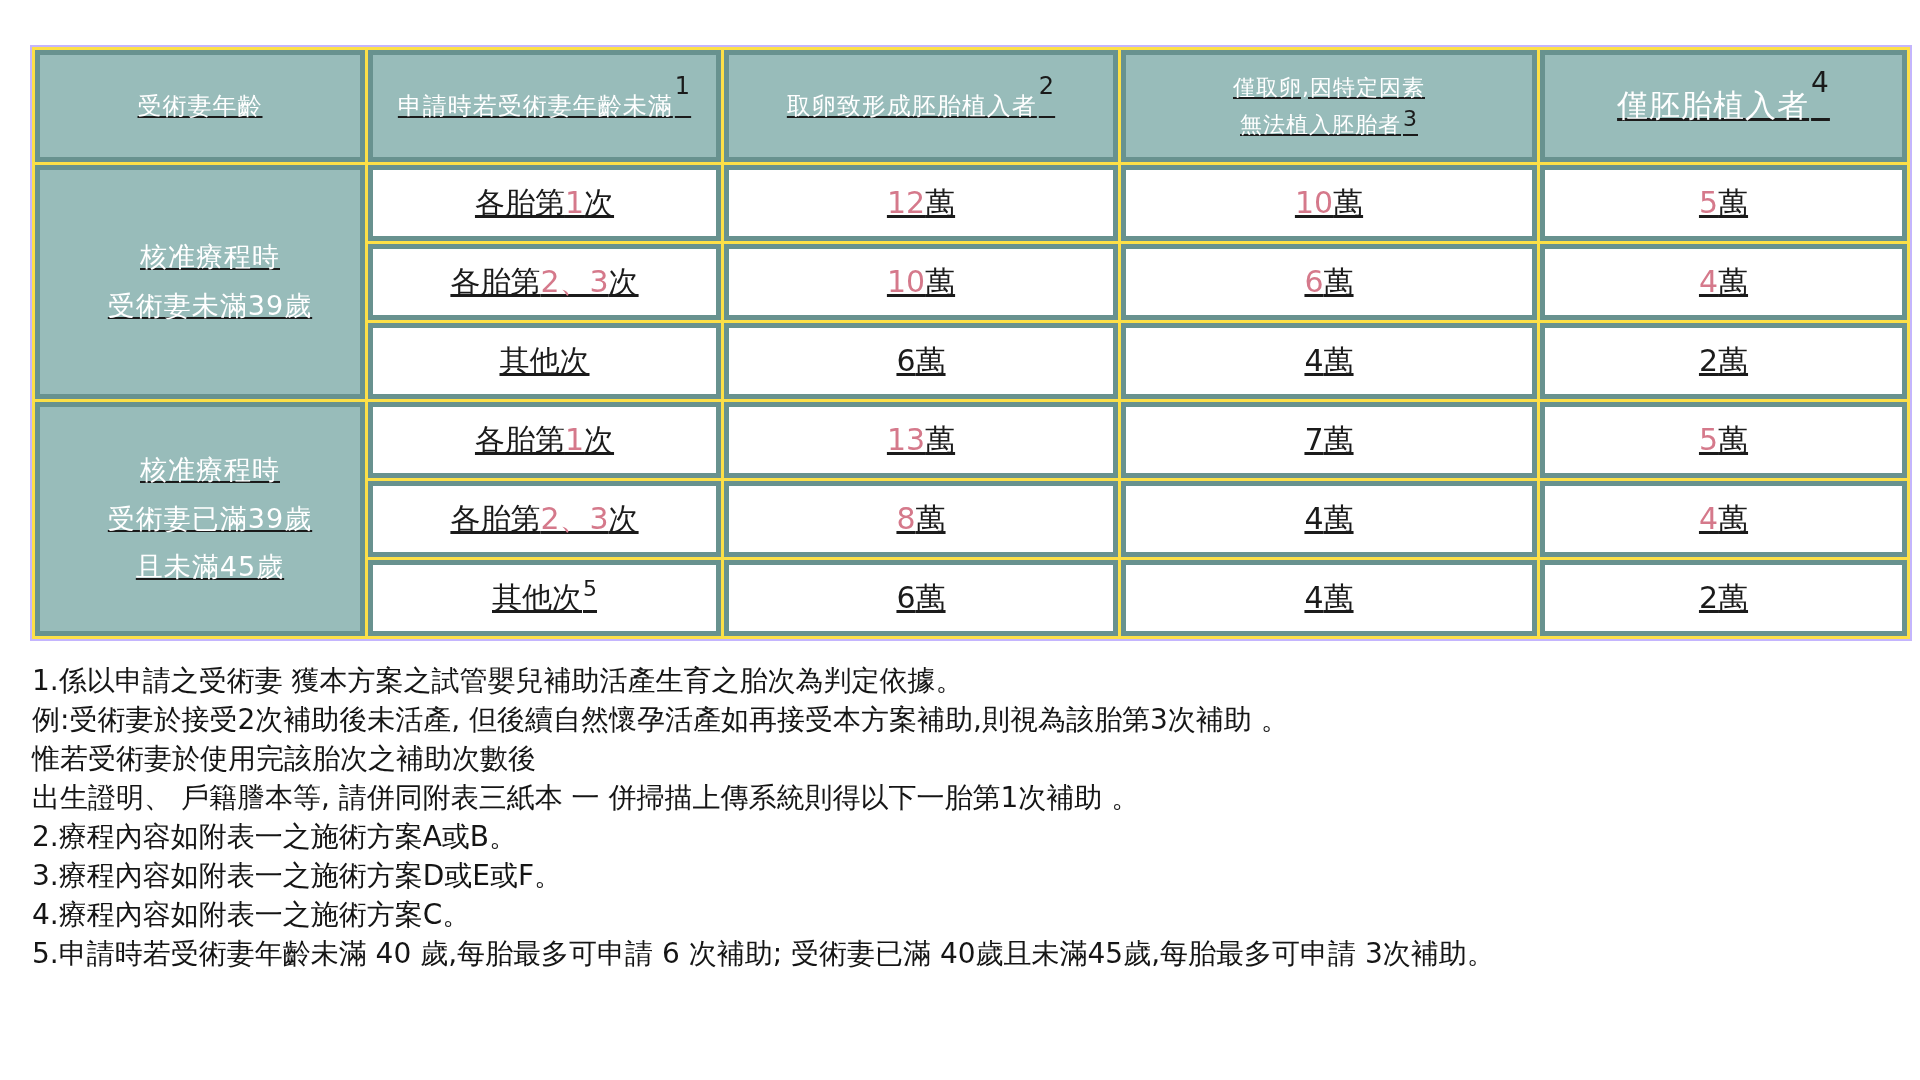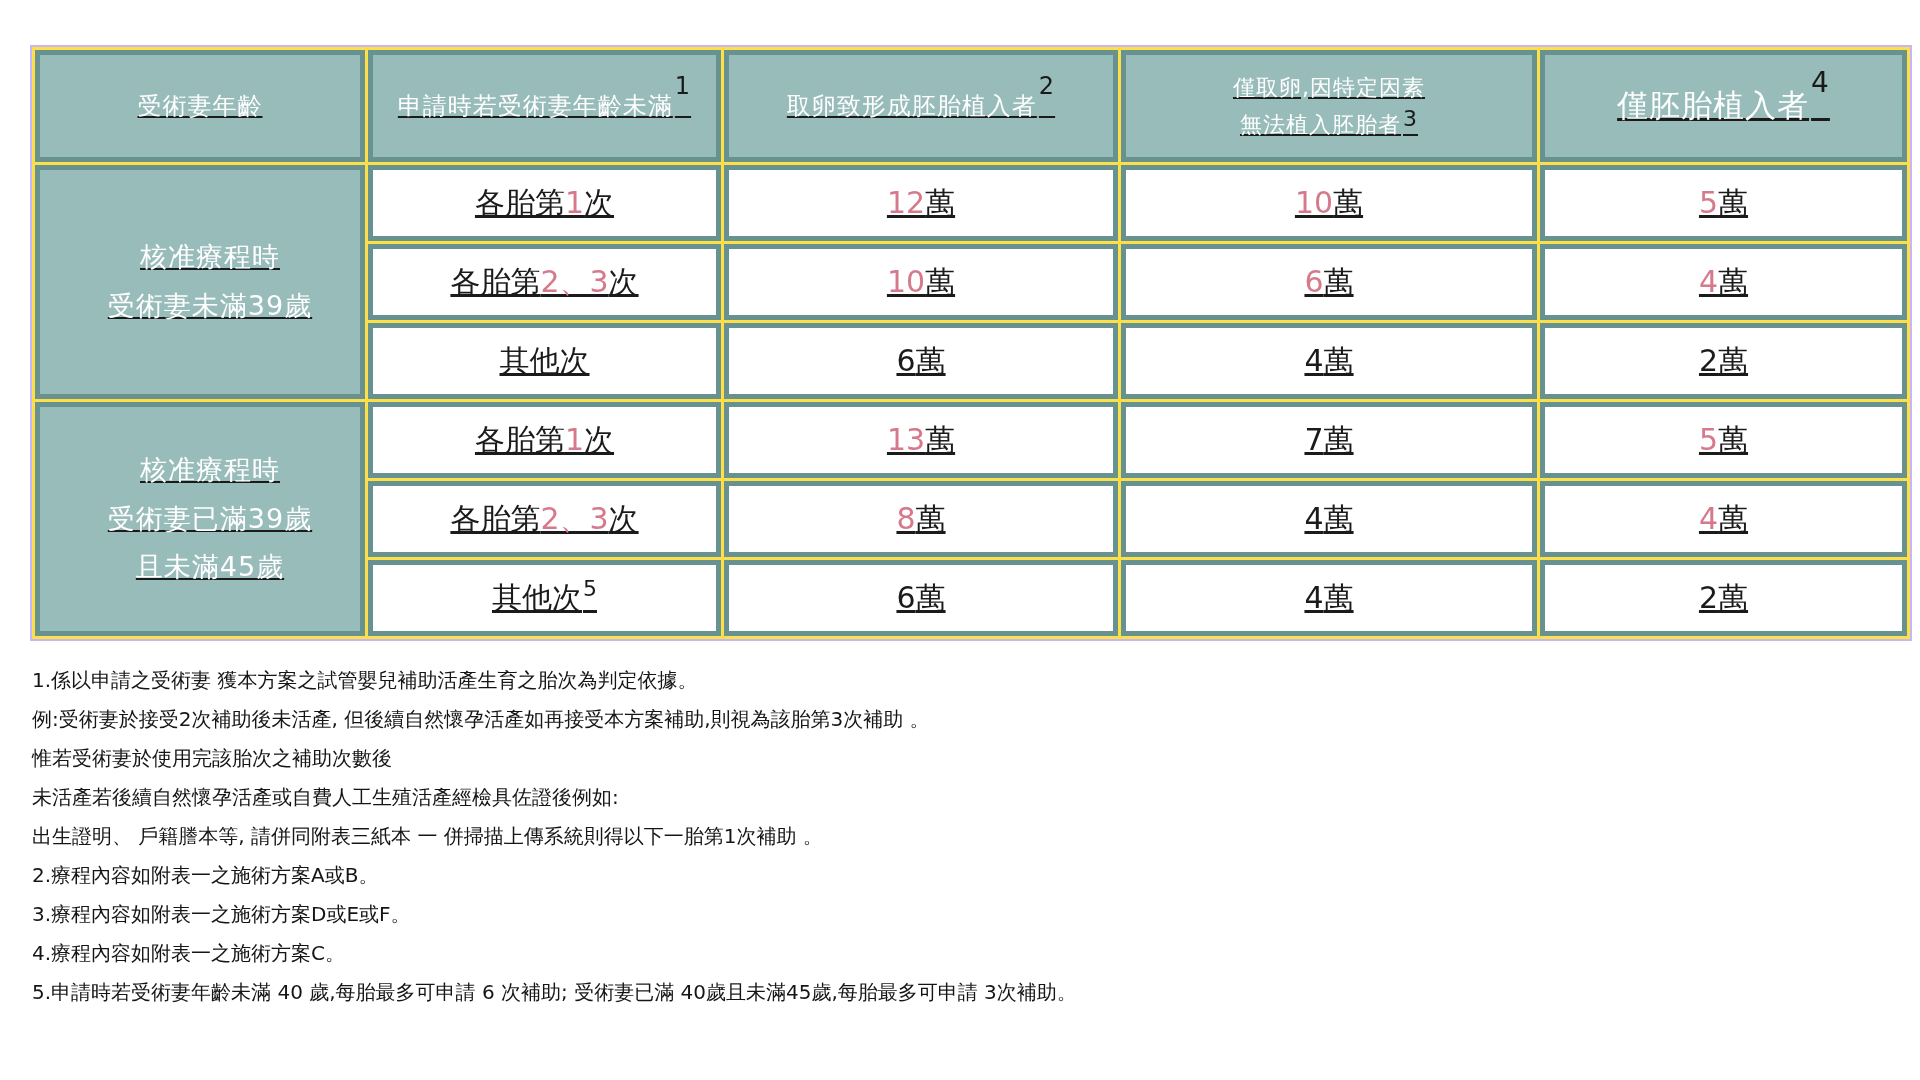--- a/index.html
+++ b/index.html
@@ -72,21 +72,21 @@
 
   .notes{margin:20px 0 0 2px;}
   .notes-title{
     margin:0 0 6px 0;
     font-size:31px;
     font-weight:bold;
     color:#111111;
   }
   .note-line{
     margin:0;
-    font-size:20px;
+    font-size:28px;
     line-height:39px;
     color:#151515;
     white-space:pre;
   }
 </style>
 </head>
 <body>
 
 <div class="wrap">
 
@@ -154,21 +154,20 @@
           <td><span>2</span><span>萬</span></td>
         </tr>
       </tbody>
   </table>
 
   <section class="notes">
     <div id="notes-list">
         <p class="note-line">1.係以申請之受術妻 獲本方案之試管嬰兒補助活產生育之胎次為判定依據。</p>
         <p class="note-line">例:受術妻於接受2次補助後未活產, 但後續自然懷孕活產如再接受本方案補助,則視為該胎第3次補助 。</p>
         <p class="note-line">惟若受術妻於使用完該胎次之補助次數後</p>
-        <p class="note-line">未活產若後續自然懷孕活產或自費人工生殖活產經檢具佐證後例如:</p>
         <p class="note-line">出生證明、 戶籍謄本等, 請併同附表三紙本 一 併掃描上傳系統則得以下一胎第1次補助 。</p>
         <p class="note-line">2.療程內容如附表一之施術方案A或B。</p>
         <p class="note-line">3.療程內容如附表一之施術方案D或E或F。</p>
         <p class="note-line">4.療程內容如附表一之施術方案C。</p>
         <p class="note-line">5.申請時若受術妻年齡未滿 40 歲,每胎最多可申請 6 次補助; 受術妻已滿 40歲且未滿45歲,每胎最多可申請 3次補助。</p>
       </div>
   </section>
 
 </div>
 

